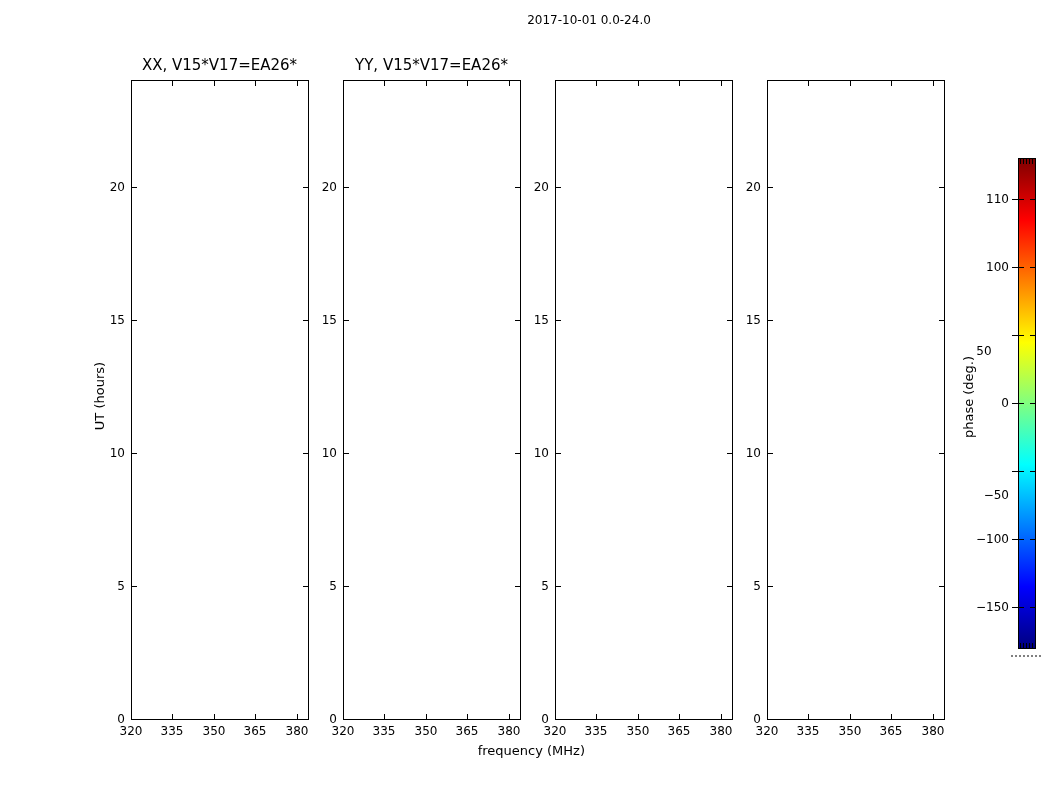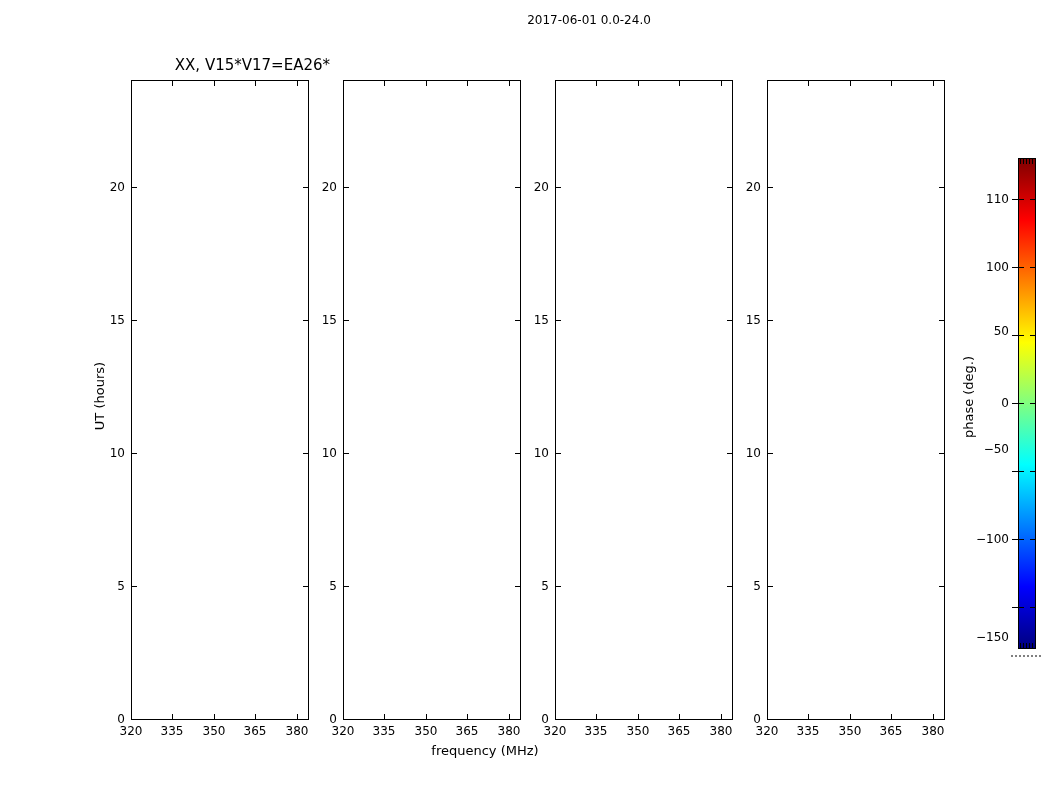--- a/index.html
+++ b/index.html
@@ -4,30 +4,30 @@
 <style>
   html,body{margin:0;padding:0;background:#ffffff;}
   .fig{position:relative;width:1050px;height:800px;background:#ffffff;
        font-family:"DejaVu Sans",sans-serif;color:#000;overflow:hidden;}
   .abs{position:absolute;}
   .box{border:1px solid #000;box-sizing:border-box;background:#ffffff;}
   .tick{position:absolute;background:#000;}
   .lbl{font-size:12px;line-height:14px;white-space:nowrap;}
   .xlbl{text-align:center;}
   .ylbl{text-align:right;}
-  .subtitle{font-size:15px;line-height:17px;text-align:right;white-space:nowrap;}
+  .subtitle{font-size:15px;line-height:17px;text-align:center;white-space:nowrap;}
   .figtitle{font-size:12px;}
-  .axlabel{font-size:13px;line-height:15px;}
+  .axlabel{font-size:13px;line-height:15px;text-align:right;}
   .rot{font-size:13px;white-space:nowrap;transform:translate(-50%,-50%) rotate(-90deg);}
 </style>
 </head>
 <body>
 
 <div class="fig" id="figure">
-  <div class="abs lbl figtitle xlbl" style="left:489px;top:13px;width:200px;">2017-06-01 0.0-24.0</div>
+  <div class="abs lbl figtitle xlbl" style="left:489px;top:13px;width:200px;">2017-10-01 0.0-24.0</div>
   <div class="abs lbl axlabel xlbl" style="left:385px;top:743px;width:200px;">frequency (MHz)</div>
   <div class="abs rot" style="left:99px;top:396px;">UT (hours)</div>
   <div class="abs rot" style="left:968px;top:397px;">phase (deg.)</div>
 <div class="abs box" style="left: 131px; top: 80px; width: 178px; height: 640px;"></div>
     <div class="abs subtitle" style="left: 109px; top: 57px; width: 221px;">XX, V15*V17=EA26*</div>
     <div class="tick" style="left: 131px; top: 81px; width: 1px; height: 5px;"></div>
     <div class="tick" style="left: 131px; top: 714px; width: 1px; height: 5px;"></div>
     <div class="abs lbl xlbl" style="left: 111px; top: 724px; width: 40px;">320</div>
     <div class="tick" style="left: 172px; top: 81px; width: 1px; height: 5px;"></div>
     <div class="tick" style="left: 172px; top: 714px; width: 1px; height: 5px;"></div>
@@ -50,20 +50,21 @@
     <div class="tick" style="left: 132px; top: 453px; width: 5px; height: 1px;"></div>
     <div class="tick" style="left: 303px; top: 453px; width: 5px; height: 1px;"></div>
     <div class="abs lbl ylbl" style="left: 75px; top: 446px; width: 50px;">10</div>
     <div class="tick" style="left: 132px; top: 320px; width: 5px; height: 1px;"></div>
     <div class="tick" style="left: 303px; top: 320px; width: 5px; height: 1px;"></div>
     <div class="abs lbl ylbl" style="left: 75px; top: 313px; width: 50px;">15</div>
     <div class="tick" style="left: 132px; top: 187px; width: 5px; height: 1px;"></div>
     <div class="tick" style="left: 303px; top: 187px; width: 5px; height: 1px;"></div>
     <div class="abs lbl ylbl" style="left: 75px; top: 180px; width: 50px;">20</div>
     <div class="abs box" style="left: 343px; top: 80px; width: 178px; height: 640px;"></div>
+    <div class="abs subtitle" style="left: 321px; top: 57px; width: 221px;">YY, V15*V17=EA26*</div>
     <div class="tick" style="left: 343px; top: 81px; width: 1px; height: 5px;"></div>
     <div class="tick" style="left: 343px; top: 714px; width: 1px; height: 5px;"></div>
     <div class="abs lbl xlbl" style="left: 323px; top: 724px; width: 40px;">320</div>
     <div class="tick" style="left: 384px; top: 81px; width: 1px; height: 5px;"></div>
     <div class="tick" style="left: 384px; top: 714px; width: 1px; height: 5px;"></div>
     <div class="abs lbl xlbl" style="left: 364px; top: 724px; width: 40px;">335</div>
     <div class="tick" style="left: 426px; top: 81px; width: 1px; height: 5px;"></div>
     <div class="tick" style="left: 426px; top: 714px; width: 1px; height: 5px;"></div>
     <div class="abs lbl xlbl" style="left: 406px; top: 724px; width: 40px;">350</div>
     <div class="tick" style="left: 467px; top: 81px; width: 1px; height: 5px;"></div>
@@ -151,33 +152,33 @@
     <div class="abs lbl ylbl" style="left: 711px; top: 180px; width: 50px;">20</div>
     <div class="abs box" style="left: 1018px; top: 158px; width: 18px; height: 491px; background: linear-gradient(to top, rgb(0, 0, 127) 0%, rgb(0, 0, 255) 12.5%, rgb(0, 255, 255) 37.5%, rgb(128, 255, 128) 50%, rgb(255, 255, 0) 62.5%, rgb(255, 0, 0) 87.5%, rgb(128, 0, 0) 100%);"></div>
     <div class="tick" style="left: 1012px; top: 199px; width: 12px; height: 1px;"></div>
     <div class="tick" style="left: 1030px; top: 199px; width: 5px; height: 1px;"></div>
     <div class="abs lbl ylbl" style="left: 959px; top: 192px; width: 50px;">110</div>
     <div class="tick" style="left: 1012px; top: 267px; width: 12px; height: 1px;"></div>
     <div class="tick" style="left: 1030px; top: 267px; width: 5px; height: 1px;"></div>
     <div class="abs lbl ylbl" style="left: 959px; top: 260px; width: 50px;">100</div>
     <div class="tick" style="left: 1012px; top: 335px; width: 12px; height: 1px;"></div>
     <div class="tick" style="left: 1030px; top: 335px; width: 5px; height: 1px;"></div>
-    <div class="abs lbl ylbl" style="left: 959px; top: 324px; width: 50px;">50</div>
+    <div class="abs lbl ylbl" style="left: 959px; top: 344px; width: 50px; text-align: center;">50</div>
     <div class="tick" style="left: 1012px; top: 403px; width: 12px; height: 1px;"></div>
     <div class="tick" style="left: 1030px; top: 403px; width: 5px; height: 1px;"></div>
     <div class="abs lbl ylbl" style="left: 959px; top: 396px; width: 50px;">0</div>
     <div class="tick" style="left: 1012px; top: 471px; width: 12px; height: 1px;"></div>
     <div class="tick" style="left: 1030px; top: 471px; width: 5px; height: 1px;"></div>
-    <div class="abs lbl ylbl" style="left: 959px; top: 442px; width: 50px;">−50</div>
+    <div class="abs lbl ylbl" style="left: 959px; top: 488px; width: 50px;">−50</div>
     <div class="tick" style="left: 1012px; top: 539px; width: 12px; height: 1px;"></div>
     <div class="tick" style="left: 1030px; top: 539px; width: 5px; height: 1px;"></div>
     <div class="abs lbl ylbl" style="left: 959px; top: 532px; width: 50px;">−100</div>
     <div class="tick" style="left: 1012px; top: 607px; width: 12px; height: 1px;"></div>
     <div class="tick" style="left: 1030px; top: 607px; width: 5px; height: 1px;"></div>
-    <div class="abs lbl ylbl" style="left: 959px; top: 600px; width: 50px; margin-top: 30px;">−150</div>
+    <div class="abs lbl ylbl" style="left: 959px; top: 600px; width: 50px;">−150</div>
     <div class="tick" style="left: 1020px; top: 159px; width: 1px; height: 5px;"></div>
     <div class="tick" style="left: 1020px; top: 643px; width: 1px; height: 5px;"></div>
     <div class="tick" style="left: 1023px; top: 159px; width: 1px; height: 5px;"></div>
     <div class="tick" style="left: 1023px; top: 643px; width: 1px; height: 5px;"></div>
     <div class="tick" style="left: 1026px; top: 159px; width: 1px; height: 5px;"></div>
     <div class="tick" style="left: 1026px; top: 643px; width: 1px; height: 5px;"></div>
     <div class="tick" style="left: 1029px; top: 159px; width: 1px; height: 5px;"></div>
     <div class="tick" style="left: 1029px; top: 643px; width: 1px; height: 5px;"></div>
     <div class="tick" style="left: 1032px; top: 159px; width: 1px; height: 5px;"></div>
     <div class="tick" style="left: 1032px; top: 643px; width: 1px; height: 5px;"></div>

